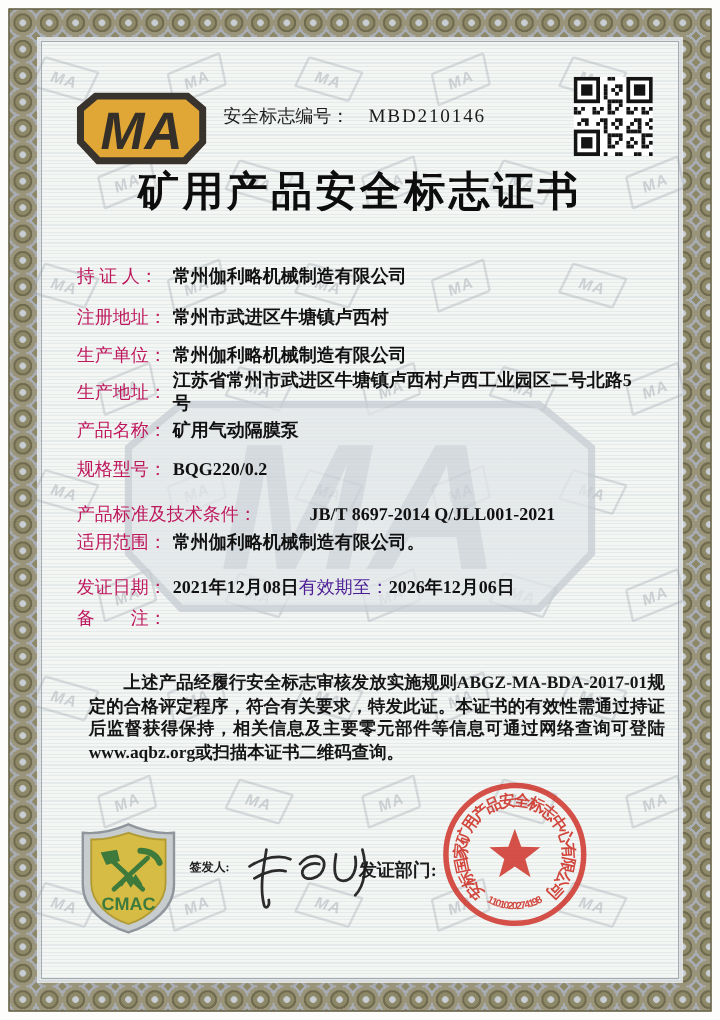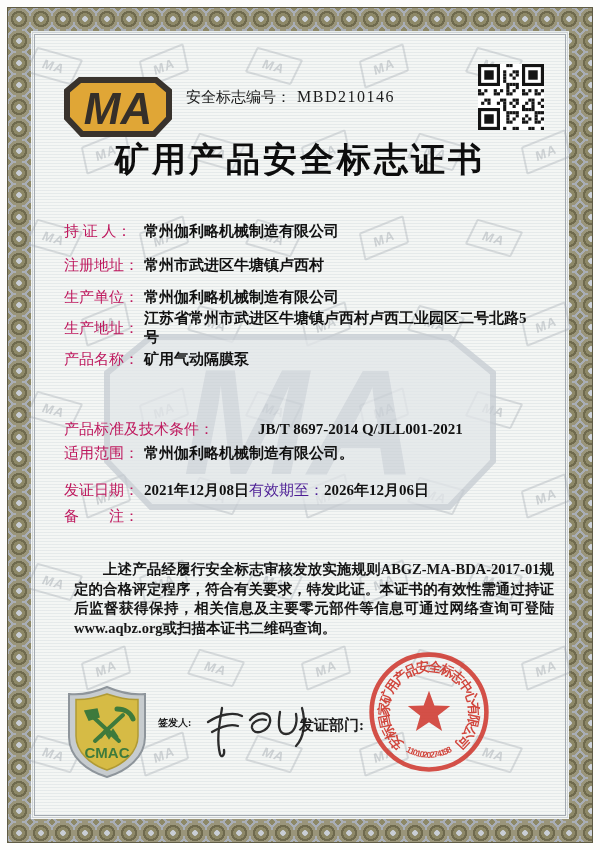--- a/index.html
+++ b/index.html
@@ -21,21 +21,21 @@
          outline:1px solid #ced3d7;outline-offset:1px;pointer-events:none;}
   .wms{position:absolute;inset:0;z-index:2;pointer-events:none;overflow:hidden;}
   .wm{position:absolute;width:44px;height:24px;border:2px solid rgba(152,160,168,.32);
       color:rgba(152,160,168,.42);border-radius:2px;display:flex;align-items:center;justify-content:center;
       font:bold 13px "Liberation Sans","DejaVu Sans",sans-serif;letter-spacing:1px;}
   .bigwm{position:absolute;left:103px;top:333px;z-index:2;opacity:.75;pointer-events:none;}
   .content{position:absolute;inset:0;z-index:3;}
   .abs{position:absolute;}
   
   .serialline{left:186px;top:88px;font-size:15px;}
-  .serialline .v{font-size:16px;letter-spacing:1.5px;margin-left:6px;}
+  .serialline .v{font-size:16px;letter-spacing:1.5px;margin-left:16px;}
   .title{left:0;top:137px;width:100%;text-align:center;font-size:34px;font-weight:bold;
          letter-spacing:3px;color:#0d0d0d;}
   
   .row{left:64px;width:478px;font-size:15px;display:flex;align-items:center;line-height:19px;}
   .lbl{flex:0 0 80px;color:#be185d;}
   .lblwide{flex:0 0 auto;margin-right:44px;}
   .val{font-weight:bold;color:#111;}
   .val2{font-weight:bold;color:#111;margin-left:42px;}
   .lbl2{color:#4c1d95;}
   .statement{left:62px;top:548px;width:480px;font-size:14.5px;line-height:19.5px;
@@ -245,20 +245,24 @@
       <span class="val">常州伽利略机械制造有限公司</span>
     </div>
     <div class="abs row" style="top:309px">
       <span class="lbl">生产地址：</span>
       <span class="val" style="width:388px">江苏省常州市武进区牛塘镇卢西村卢西工业园区二号北路5号</span>
     </div>
     <div class="abs row" style="top:350px">
       <span class="lbl">产品名称：</span>
       <span class="val">矿用气动隔膜泵</span>
     </div>
+    <div class="abs row" style="top:383px">
+      <span class="lbl">规格型号：</span>
+      <span class="val">BQG220/0.2</span>
+    </div>
     <div class="abs row" style="top:420px">
       <span class="lbl lblwide">产品标准及技术条件：</span>
       <span class="val">JB/T 8697-2014  Q/JLL001-2021</span>
     </div>
     <div class="abs row" style="top:444px">
       <span class="lbl">适用范围：</span>
       <span class="val">常州伽利略机械制造有限公司。</span>
     </div>
     <div class="abs row" style="top:481px">
       <span class="lbl">发证日期：</span>

